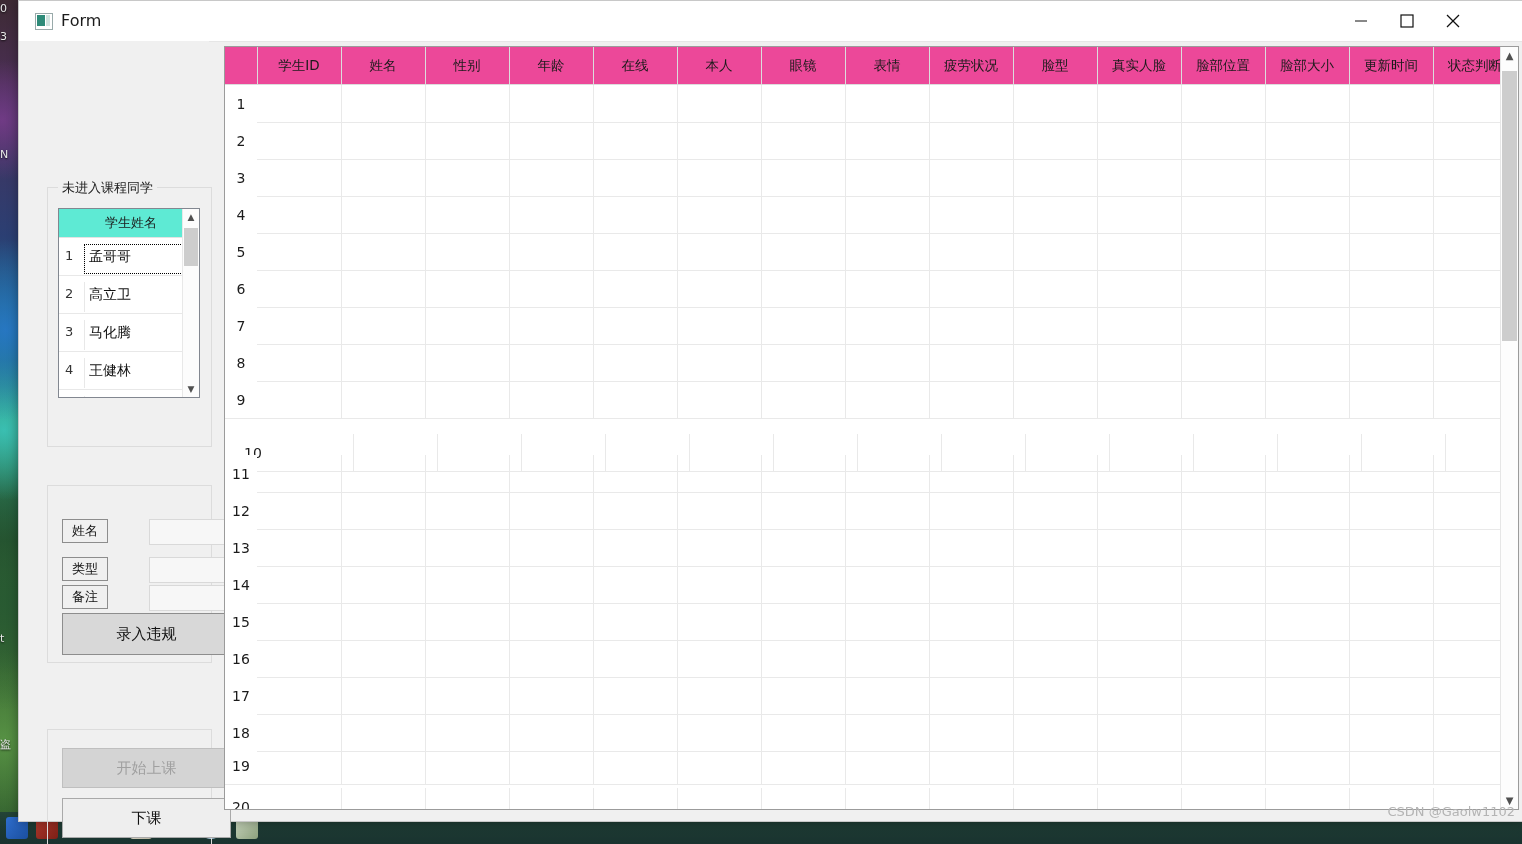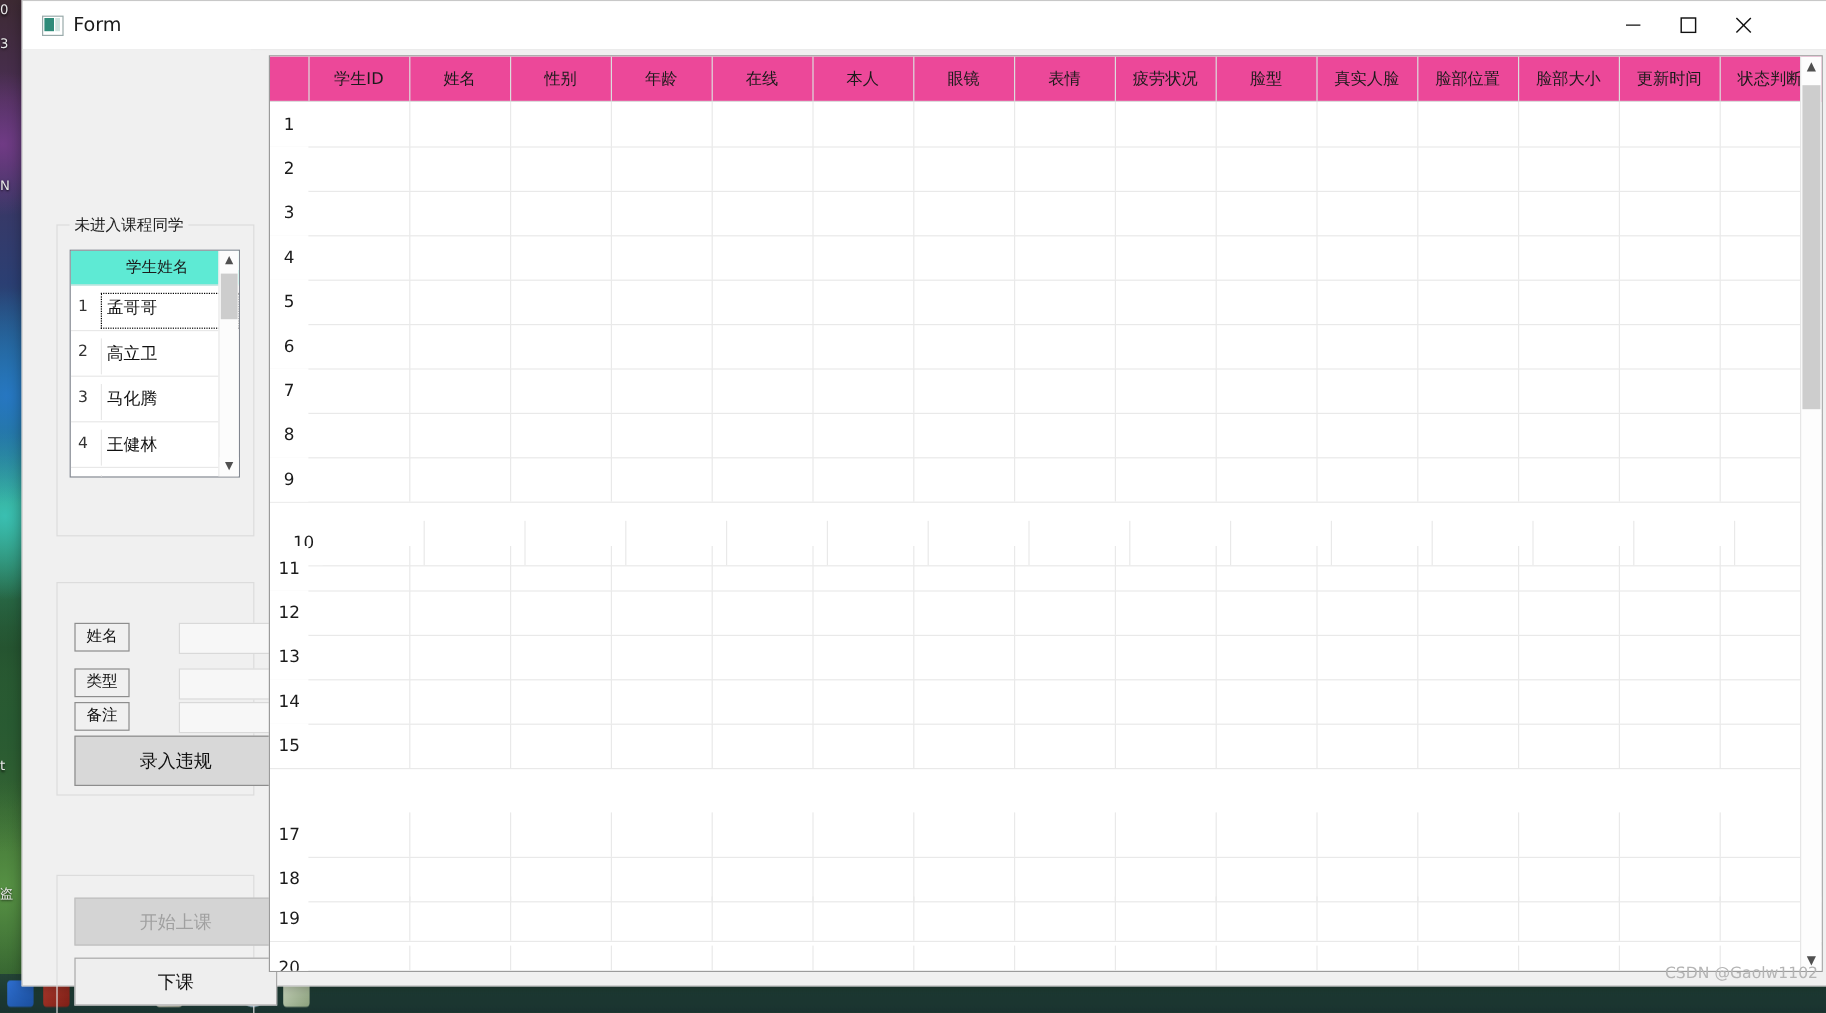--- a/index.html
+++ b/index.html
@@ -485,20 +485,38 @@
         <div class="gcell" style="left: 536px; width: 84px;"></div>
         <div class="gcell" style="left: 620px; width: 84px;"></div>
         <div class="gcell" style="left: 704px; width: 84px;"></div>
         <div class="gcell" style="left: 788px; width: 84px;"></div>
         <div class="gcell" style="left: 872px; width: 84px;"></div>
         <div class="gcell" style="left: 956px; width: 84px;"></div>
         <div class="gcell" style="left: 1040px; width: 84px;"></div>
         <div class="gcell" style="left: 1124px; width: 84px;"></div>
         <div class="gcell" style="left: 1208px; width: 84px;"></div>
       </div>
+      <div class="grow" style="top: 593px;">
+        <div class="grow-num">16</div>
+        <div class="gcell" style="left: 32px; width: 84px;"></div>
+        <div class="gcell" style="left: 116px; width: 84px;"></div>
+        <div class="gcell" style="left: 200px; width: 84px;"></div>
+        <div class="gcell" style="left: 284px; width: 84px;"></div>
+        <div class="gcell" style="left: 368px; width: 84px;"></div>
+        <div class="gcell" style="left: 452px; width: 84px;"></div>
+        <div class="gcell" style="left: 536px; width: 84px;"></div>
+        <div class="gcell" style="left: 620px; width: 84px;"></div>
+        <div class="gcell" style="left: 704px; width: 84px;"></div>
+        <div class="gcell" style="left: 788px; width: 84px;"></div>
+        <div class="gcell" style="left: 872px; width: 84px;"></div>
+        <div class="gcell" style="left: 956px; width: 84px;"></div>
+        <div class="gcell" style="left: 1040px; width: 84px;"></div>
+        <div class="gcell" style="left: 1124px; width: 84px;"></div>
+        <div class="gcell" style="left: 1208px; width: 84px;"></div>
+      </div>
       <div class="grow" style="top: 630px;">
         <div class="grow-num">17</div>
         <div class="gcell" style="left: 32px; width: 84px;"></div>
         <div class="gcell" style="left: 116px; width: 84px;"></div>
         <div class="gcell" style="left: 200px; width: 84px;"></div>
         <div class="gcell" style="left: 284px; width: 84px;"></div>
         <div class="gcell" style="left: 368px; width: 84px;"></div>
         <div class="gcell" style="left: 452px; width: 84px;"></div>
         <div class="gcell" style="left: 536px; width: 84px;"></div>
         <div class="gcell" style="left: 620px; width: 84px;"></div>

